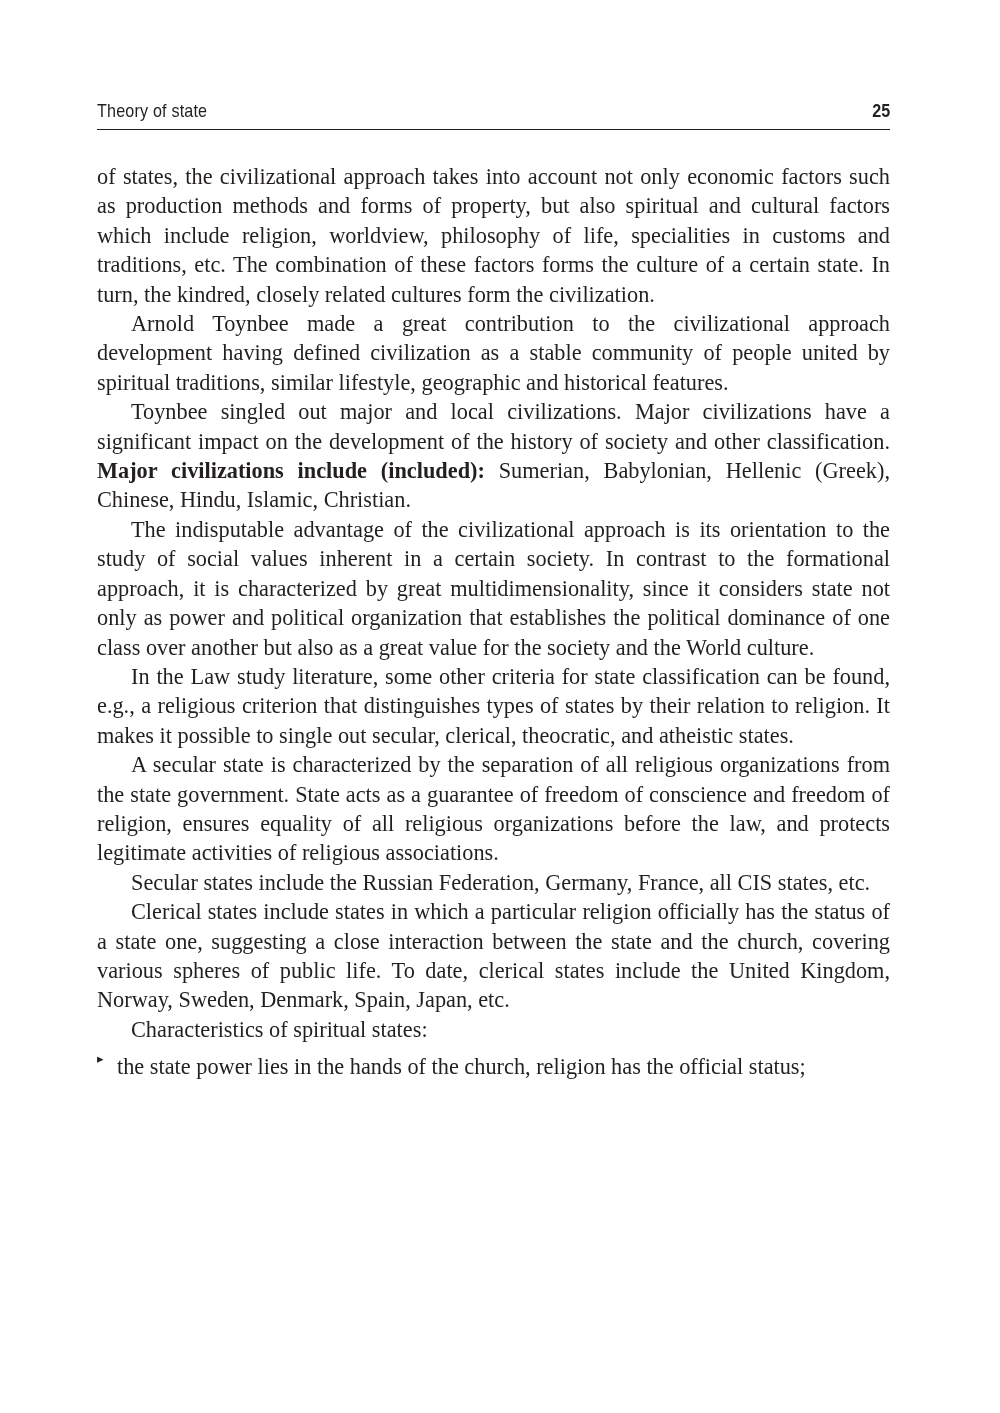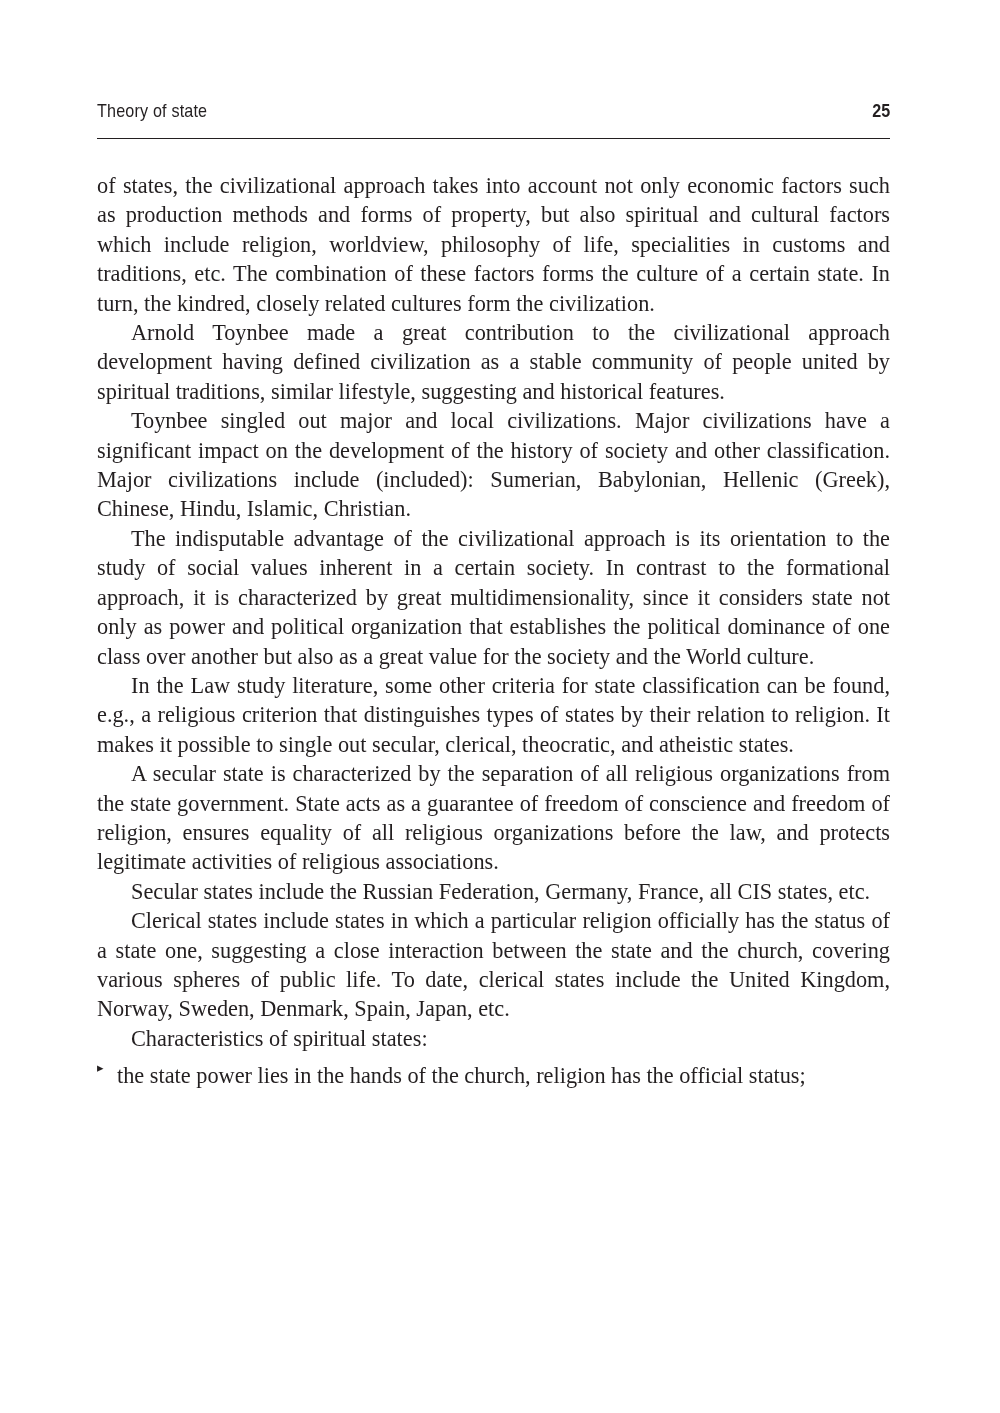--- a/index.html
+++ b/index.html
@@ -1,42 +1,42 @@
 <!DOCTYPE html>
 <html><head>
 <meta charset="utf-8">
 <style>
   html, body { margin: 0; padding: 0; background: #ffffff; }
   body { width: 1000px; height: 1413px; position: relative; overflow: hidden; }
   .page { position: absolute; left: 97px; top: 96px; width: 793px; color: #231f20; }
   .header { display: flex; justify-content: space-between; align-items: flex-end;
     font-family: "Liberation Sans Narrow", "Liberation Sans", sans-serif; font-size: 19px;
-    border-bottom: 1.5px solid #231f20; padding-bottom: 16px; height: 26px; }
+    border-bottom: 1.5px solid #231f20; padding-bottom: 7px; height: 26px; }
   .header .title { transform: scaleX(0.85); transform-origin: left; letter-spacing: 0.2px; }
   .header .num { font-weight: bold; transform: scaleX(0.85); transform-origin: right; }
   .body { margin-top: 22px; font-family: "Liberation Serif", serif; font-size: 22.3px;
     line-height: 29.4px; text-align: justify; hyphens: manual; }
   .body p { margin: 0; text-indent: 34px; }
   .body p.first { text-indent: 0; margin-top: 32px; }
-  .body b { font-weight: normal; }
+  .body b { font-weight: bold; }
   .bullet { display: flex; margin: 0; }
   .bullet .mark { width: 20px; flex: 0 0 20px; font-size: 13px; padding-top: 0px; }
   .bullet .txt { flex: 1; text-align: justify; margin-top: 8px; }
 </style>
 </head>
 <body>
 
 <div class="page">
   <div class="header">
     <span class="title">Theory of state</span>
     <span class="num">25</span>
   </div>
   <div class="body">
     <p class="first">of states, the civilizational approach takes into account not only economic fac­tors such as production methods and forms of property, but also spiritual and cultural factors which include religion, worldview, philosophy of life, speciali­ties in customs and traditions, etc. The combination of these factors forms the culture of a certain state. In turn, the kindred, closely related cultures form the civilization.</p>
-    <p>Arnold Toynbee made a great contribution to the civilizational approach development having defined civilization as a stable community of people uni­ted by spiritual traditions, similar lifestyle, suggesting and historical features.</p>
+    <p>Arnold Toynbee made a great contribution to the civilizational approach development having defined civilization as a stable community of people uni­ted by spiritual traditions, similar lifestyle, geographic and historical features.</p>
     <p><span>Toynbee singled out major and local civilizations. Major civilizations have a significant impact on the development of the history of society and other classification. </span><b>Major civilizations include (included):</b><span> Sumerian, Babylonian, Hellenic (Greek), Chinese, Hindu, Islamic, Christian.</span></p>
     <p>The indisputable advantage of the civilizational approach is its orientation to the study of social values inherent in a certain society. In contrast to the formational approach, it is characterized by great multidimensionality, since it considers state not only as power and political organization that establishes the political dominance of one class over another but also as a great value for the society and the World culture.</p>
     <p>In the Law study literature, some other criteria for state classification can be found, e.g., a religious criterion that distinguishes types of states by their re­lation to religion. It makes it possible to single out secular, clerical, theocratic, and atheistic states.</p>
     <p>A secular state is characterized by the separation of all religious organiza­tions from the state government. State acts as a guarantee of freedom of con­science and freedom of religion, ensures equality of all religious organizations before the law, and protects legitimate activities of religious associations.</p>
     <p>Secular states include the Russian Federation, Germany, France, all CIS states, etc.</p>
     <p>Clerical states include states in which a particular religion officially has the status of a state one, suggesting a close interaction between the state and the church, covering various spheres of public life. To date, clerical states include the United Kingdom, Norway, Sweden, Denmark, Spain, Japan, etc.</p>
     <p>Characteristics of spiritual states:</p>
     <div class="bullet">
       <span class="mark">▸</span>
       <span class="txt">the state power lies in the hands of the church, religion has the official status;</span>

